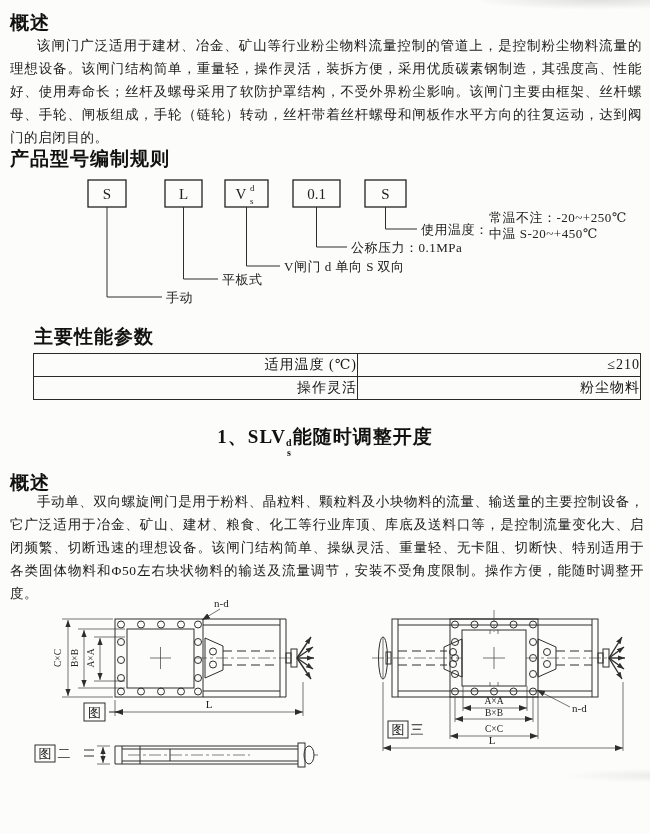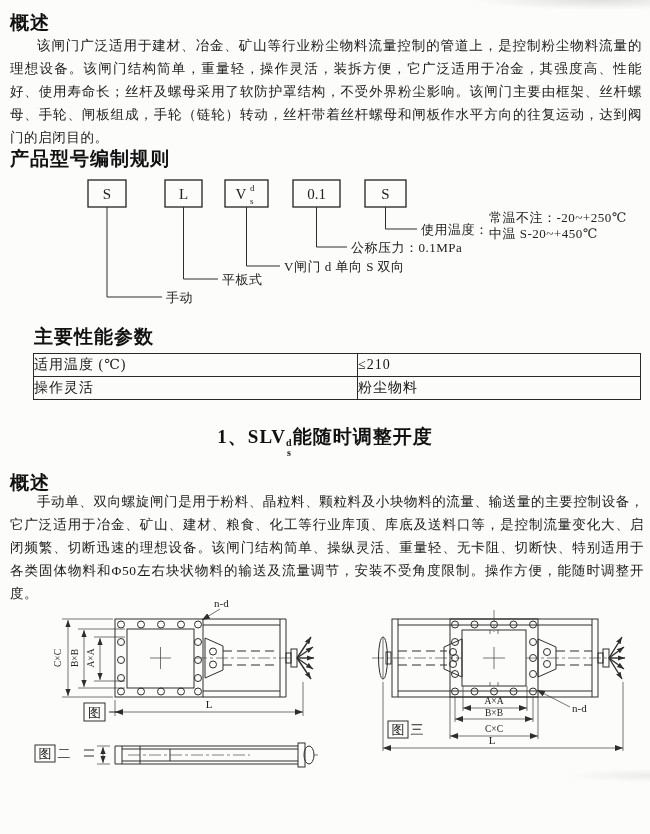--- a/index.html
+++ b/index.html
@@ -20,21 +20,21 @@
     font-weight:bold;font-size:19px;letter-spacing:1px;color:#111;
   }
   .para{
     width:632px;font-size:13.5px;line-height:23px;letter-spacing:.6px;
     text-align:justify;text-indent:2em;color:#1a1a1a;
   }
   table.params{
     border-collapse:collapse;table-layout:fixed;width:607px;
   }
   table.params td{
-    border:1.6px solid #2a2a2a;height:22px;text-align:left;
+    border:1.6px solid #2a2a2a;height:22px;text-align:right;
     font-size:14px;letter-spacing:1px;padding:0;color:#161616;
   }
   .product-title{
     width:650px;text-align:center;font-size:19px;font-weight:bold;
     letter-spacing:1px;color:#111;
   }
   .vss{display:inline-flex;flex-direction:column;justify-content:center;
     font-size:10px;line-height:1;vertical-align:-3px;font-weight:bold;}
   svg{display:block;}
   svg text{font-family:"Liberation Serif","DejaVu Serif",serif;fill:#222;}
@@ -49,21 +49,21 @@
   svg .modeltext{font-size:13px;letter-spacing:.5px;}
   svg .boxtext{font-size:15px;}
   svg .figtag{font-size:13px;}
 </style>
 </head>
 <body>
 
 <div class="page">
 
   <div class="abs sec-heading" style="top:10px;left:10px;">概述</div>
-  <div class="abs para" style="top:34px;left:10px;">该闸门广泛适用于建材、冶金、矿山等行业粉尘物料流量控制的管道上，是控制粉尘物料流量的理想设备。该闸门结构简单，重量轻，操作灵活，装拆方便，它广泛适用于冶金，其强度高、性能好、使用寿命长；丝杆及螺母采用了软防护罩结构，不受外界粉尘影响。该闸门主要由框架、丝杆螺母、手轮、闸板组成，手轮（链轮）转动，丝杆带着丝杆螺母和闸板作水平方向的往复运动，达到阀门的启闭目的。</div>
+  <div class="abs para" style="top:34px;left:10px;">该闸门广泛适用于建材、冶金、矿山等行业粉尘物料流量控制的管道上，是控制粉尘物料流量的理想设备。该闸门结构简单，重量轻，操作灵活，装拆方便，采用优质碳素钢制造，其强度高、性能好、使用寿命长；丝杆及螺母采用了软防护罩结构，不受外界粉尘影响。该闸门主要由框架、丝杆螺母、手轮、闸板组成，手轮（链轮）转动，丝杆带着丝杆螺母和闸板作水平方向的往复运动，达到阀门的启闭目的。</div>
 
   <div class="abs sec-heading" style="top:146px;left:10px;">产品型号编制规则</div>
 
   <svg class="abs" style="top:170px;left:0;" width="650" height="150" viewBox="0 0 650 150">
 
     <g>
       <rect class="box" x="88" y="10" width="38" height="27"></rect>
       <text class="boxtext" x="107" y="29" text-anchor="middle">S</text>
       <rect class="box" x="165" y="10" width="37" height="27"></rect>
       <text class="boxtext" x="183.5" y="29" text-anchor="middle">L</text>

